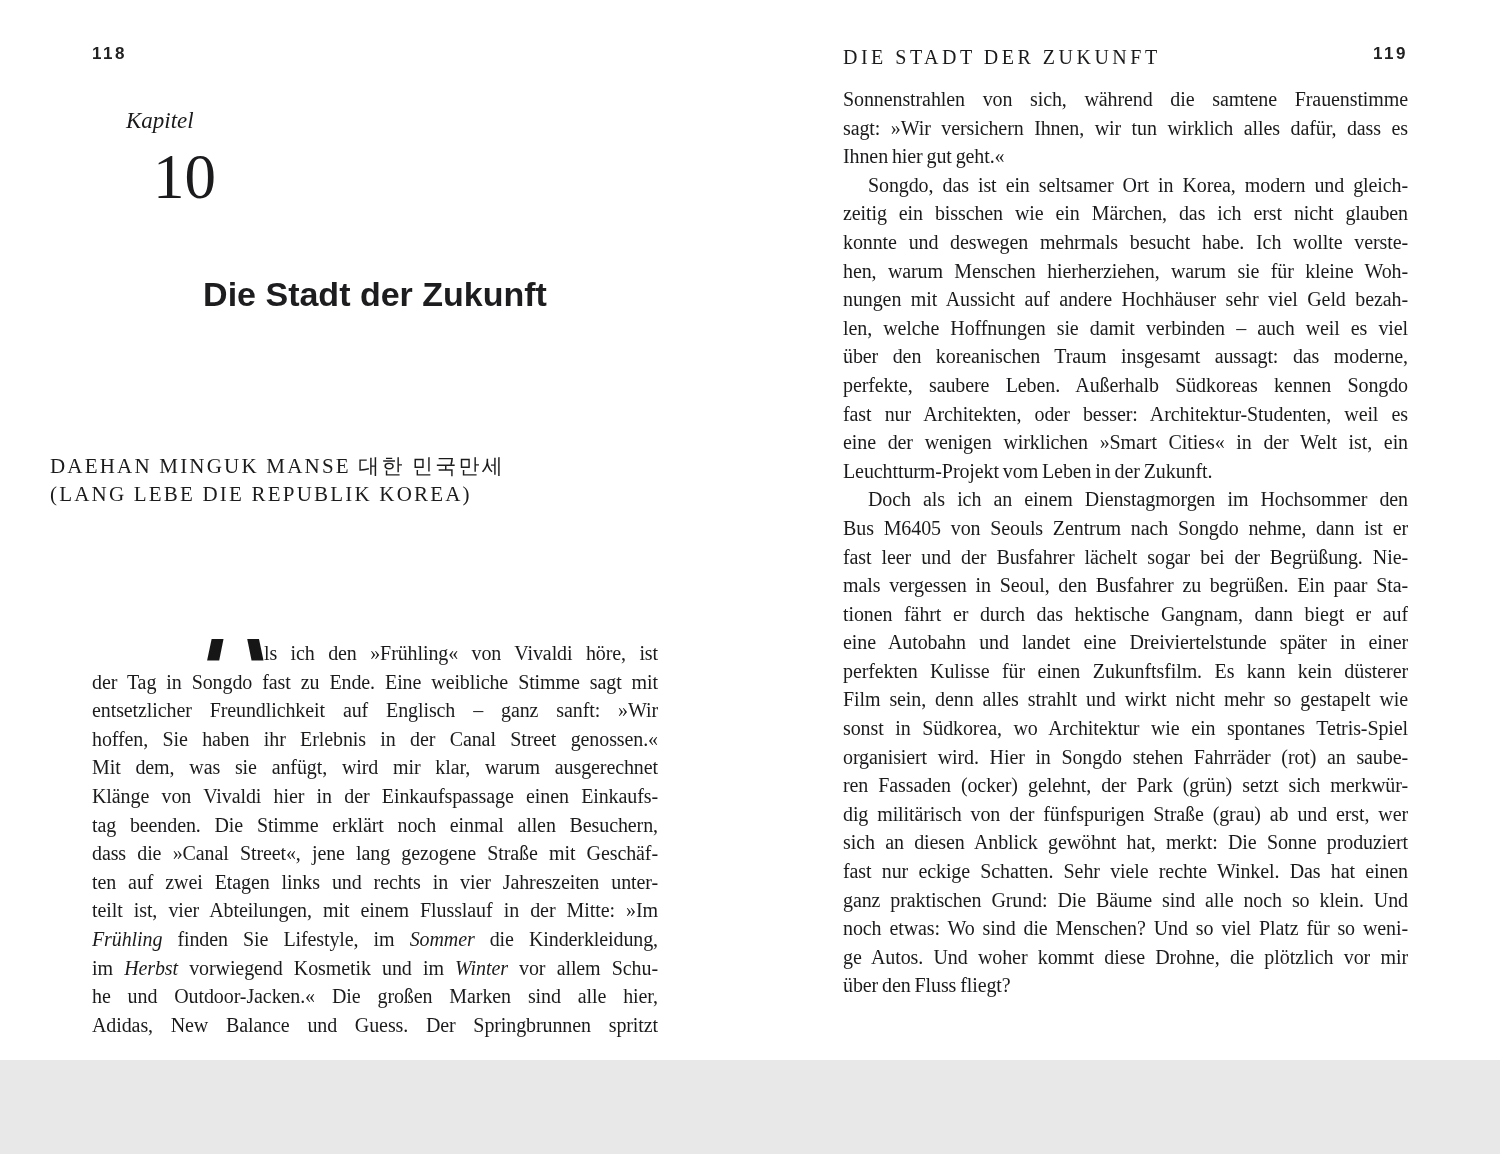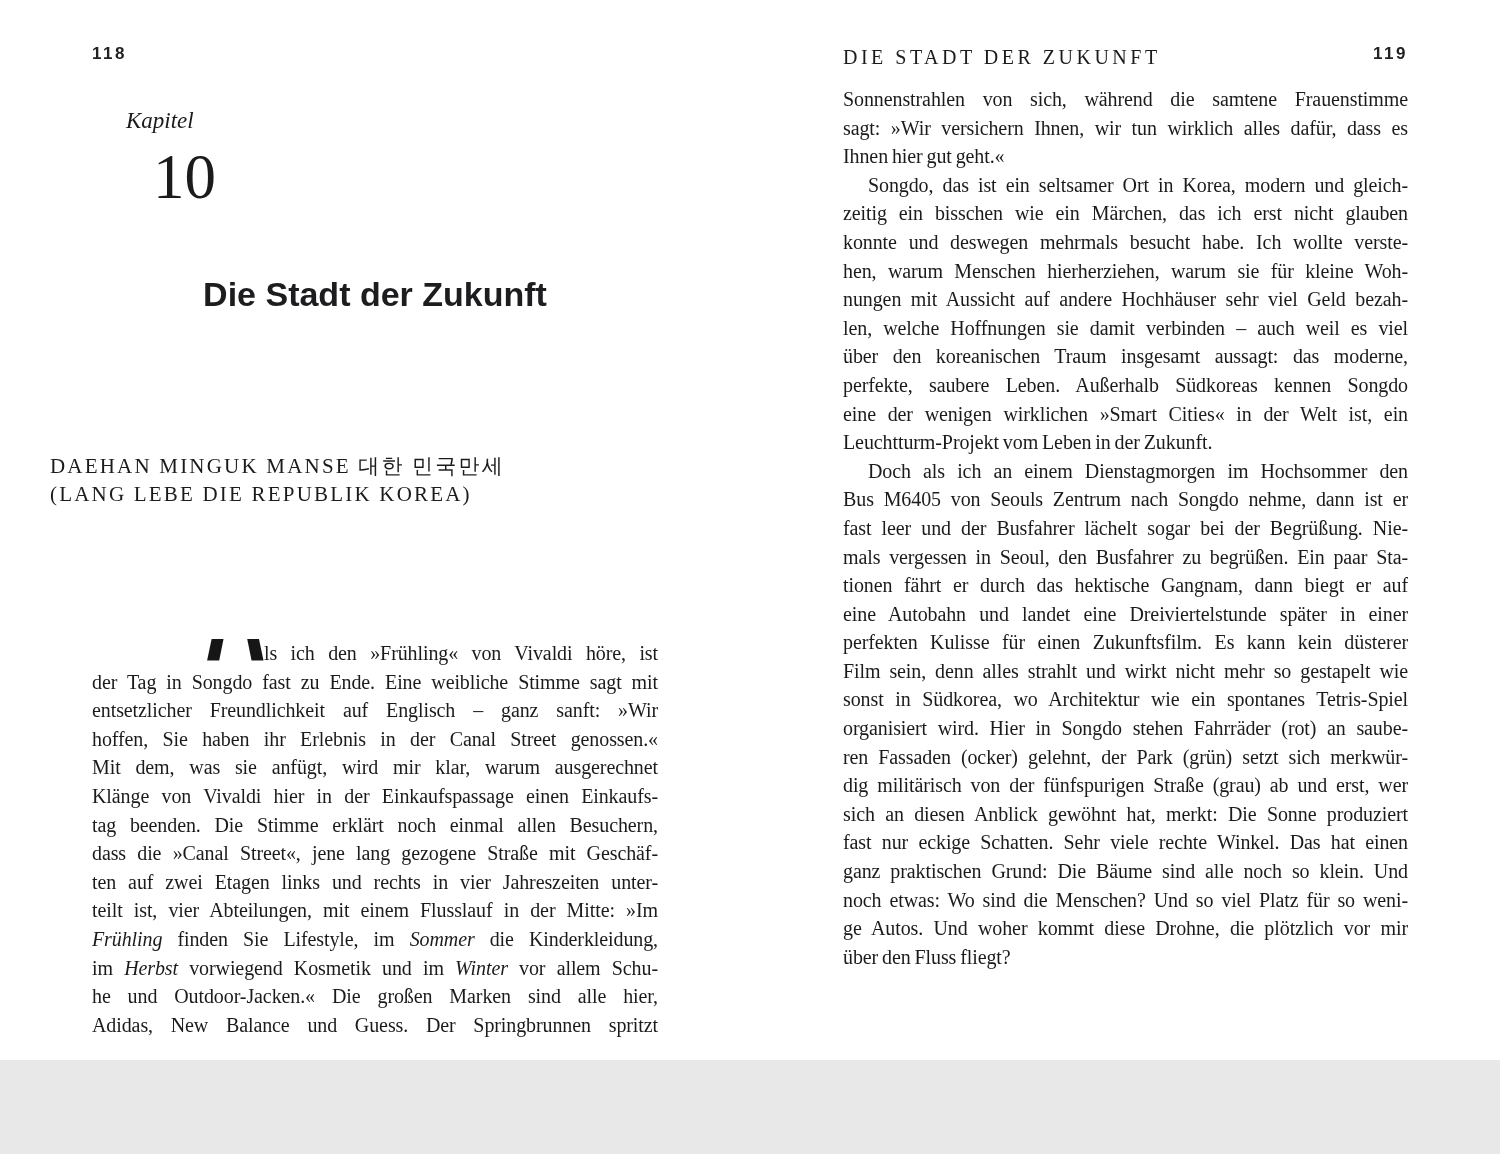--- a/index.html
+++ b/index.html
@@ -126,20 +126,21 @@
         </div>
         <div class="para">
           <div class="line indent">Songdo, das ist ein seltsamer Ort in Korea, modern und gleich-</div>
           <div class="line">zeitig ein bisschen wie ein Märchen, das ich erst nicht glauben</div>
           <div class="line">konnte und deswegen mehrmals besucht habe. Ich wollte verste-</div>
           <div class="line">hen, warum Menschen hierherziehen, warum sie für kleine Woh-</div>
           <div class="line">nungen mit Aussicht auf andere Hochhäuser sehr viel Geld bezah-</div>
           <div class="line">len, welche Hoffnungen sie damit verbinden – auch weil es viel</div>
           <div class="line">über den koreanischen Traum insgesamt aussagt: das moderne,</div>
           <div class="line">perfekte, saubere Leben. Außerhalb Südkoreas kennen Songdo</div>
+          <div class="line">fast nur Architekten, oder besser: Architektur-Studenten, weil es</div>
           <div class="line">eine der wenigen wirklichen »Smart Cities« in der Welt ist, ein</div>
           <div class="line last">Leuchtturm-Projekt vom Leben in der Zukunft.</div>
         </div>
         <div class="para">
           <div class="line indent">Doch als ich an einem Dienstagmorgen im Hochsommer den</div>
           <div class="line">Bus M6405 von Seouls Zentrum nach Songdo nehme, dann ist er</div>
           <div class="line">fast leer und der Busfahrer lächelt sogar bei der Begrüßung. Nie-</div>
           <div class="line">mals vergessen in Seoul, den Busfahrer zu begrüßen. Ein paar Sta-</div>
           <div class="line">tionen fährt er durch das hektische Gangnam, dann biegt er auf</div>
           <div class="line">eine Autobahn und landet eine Dreiviertelstunde später in einer</div>

